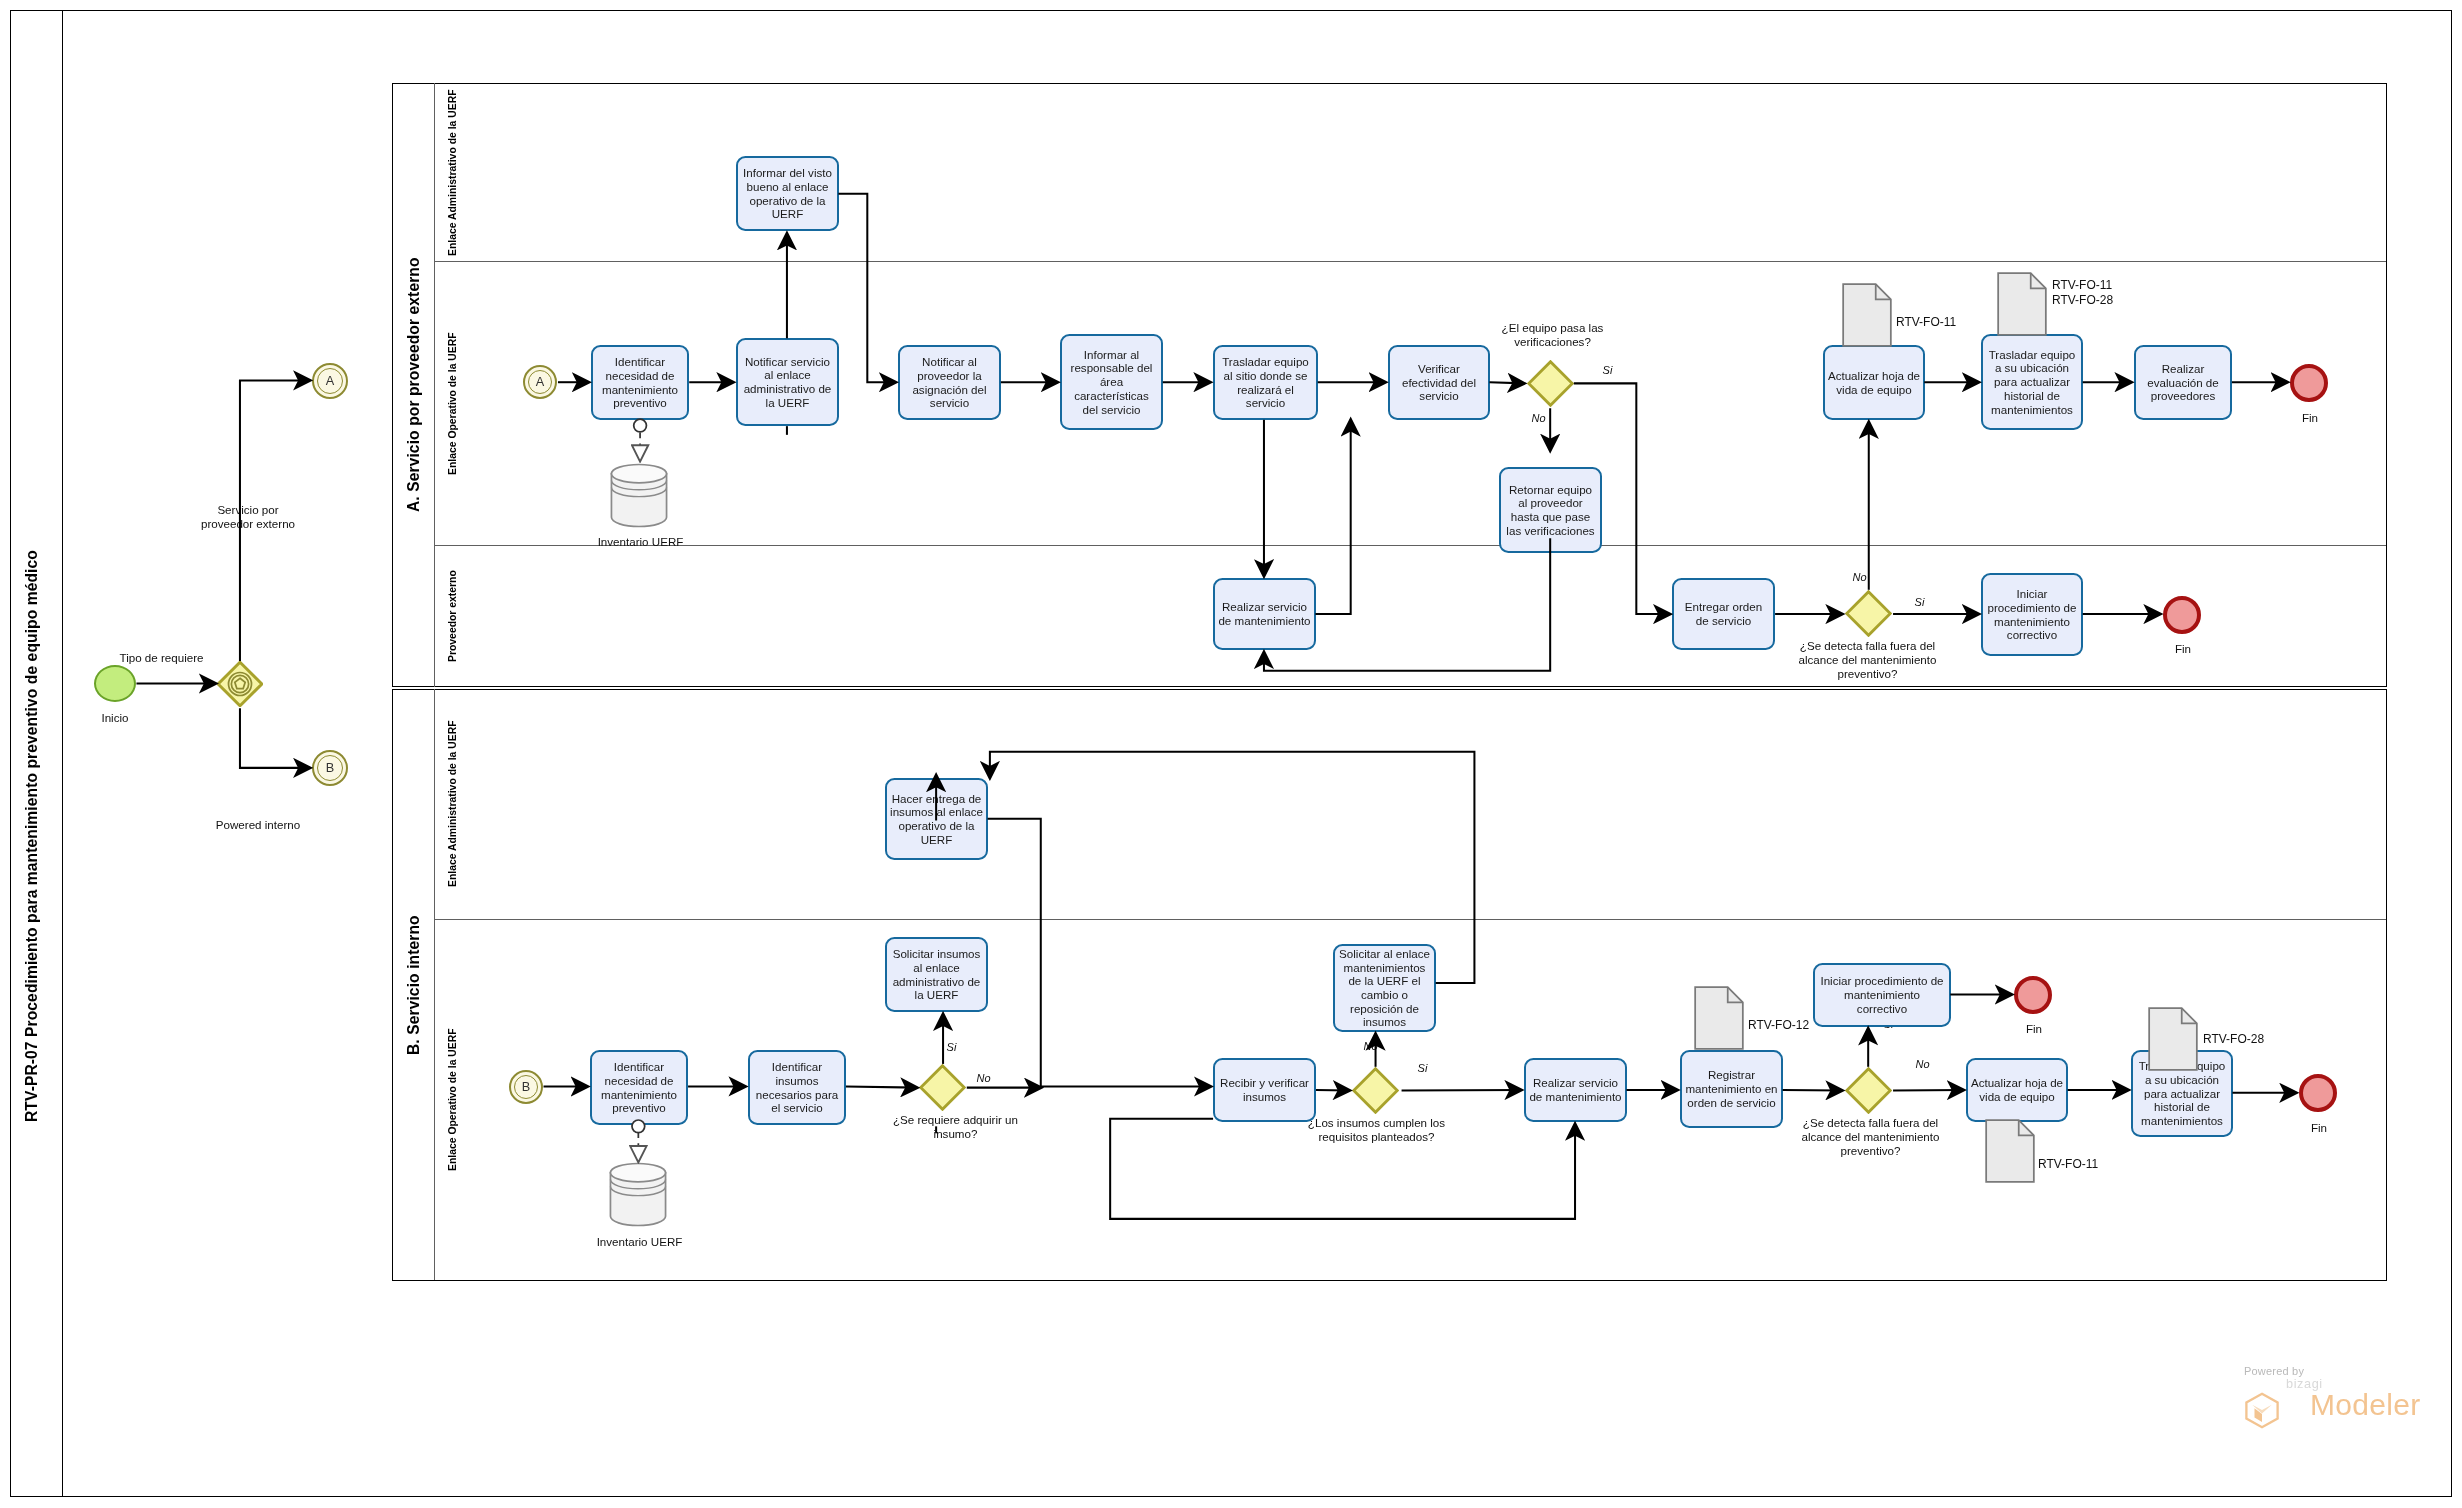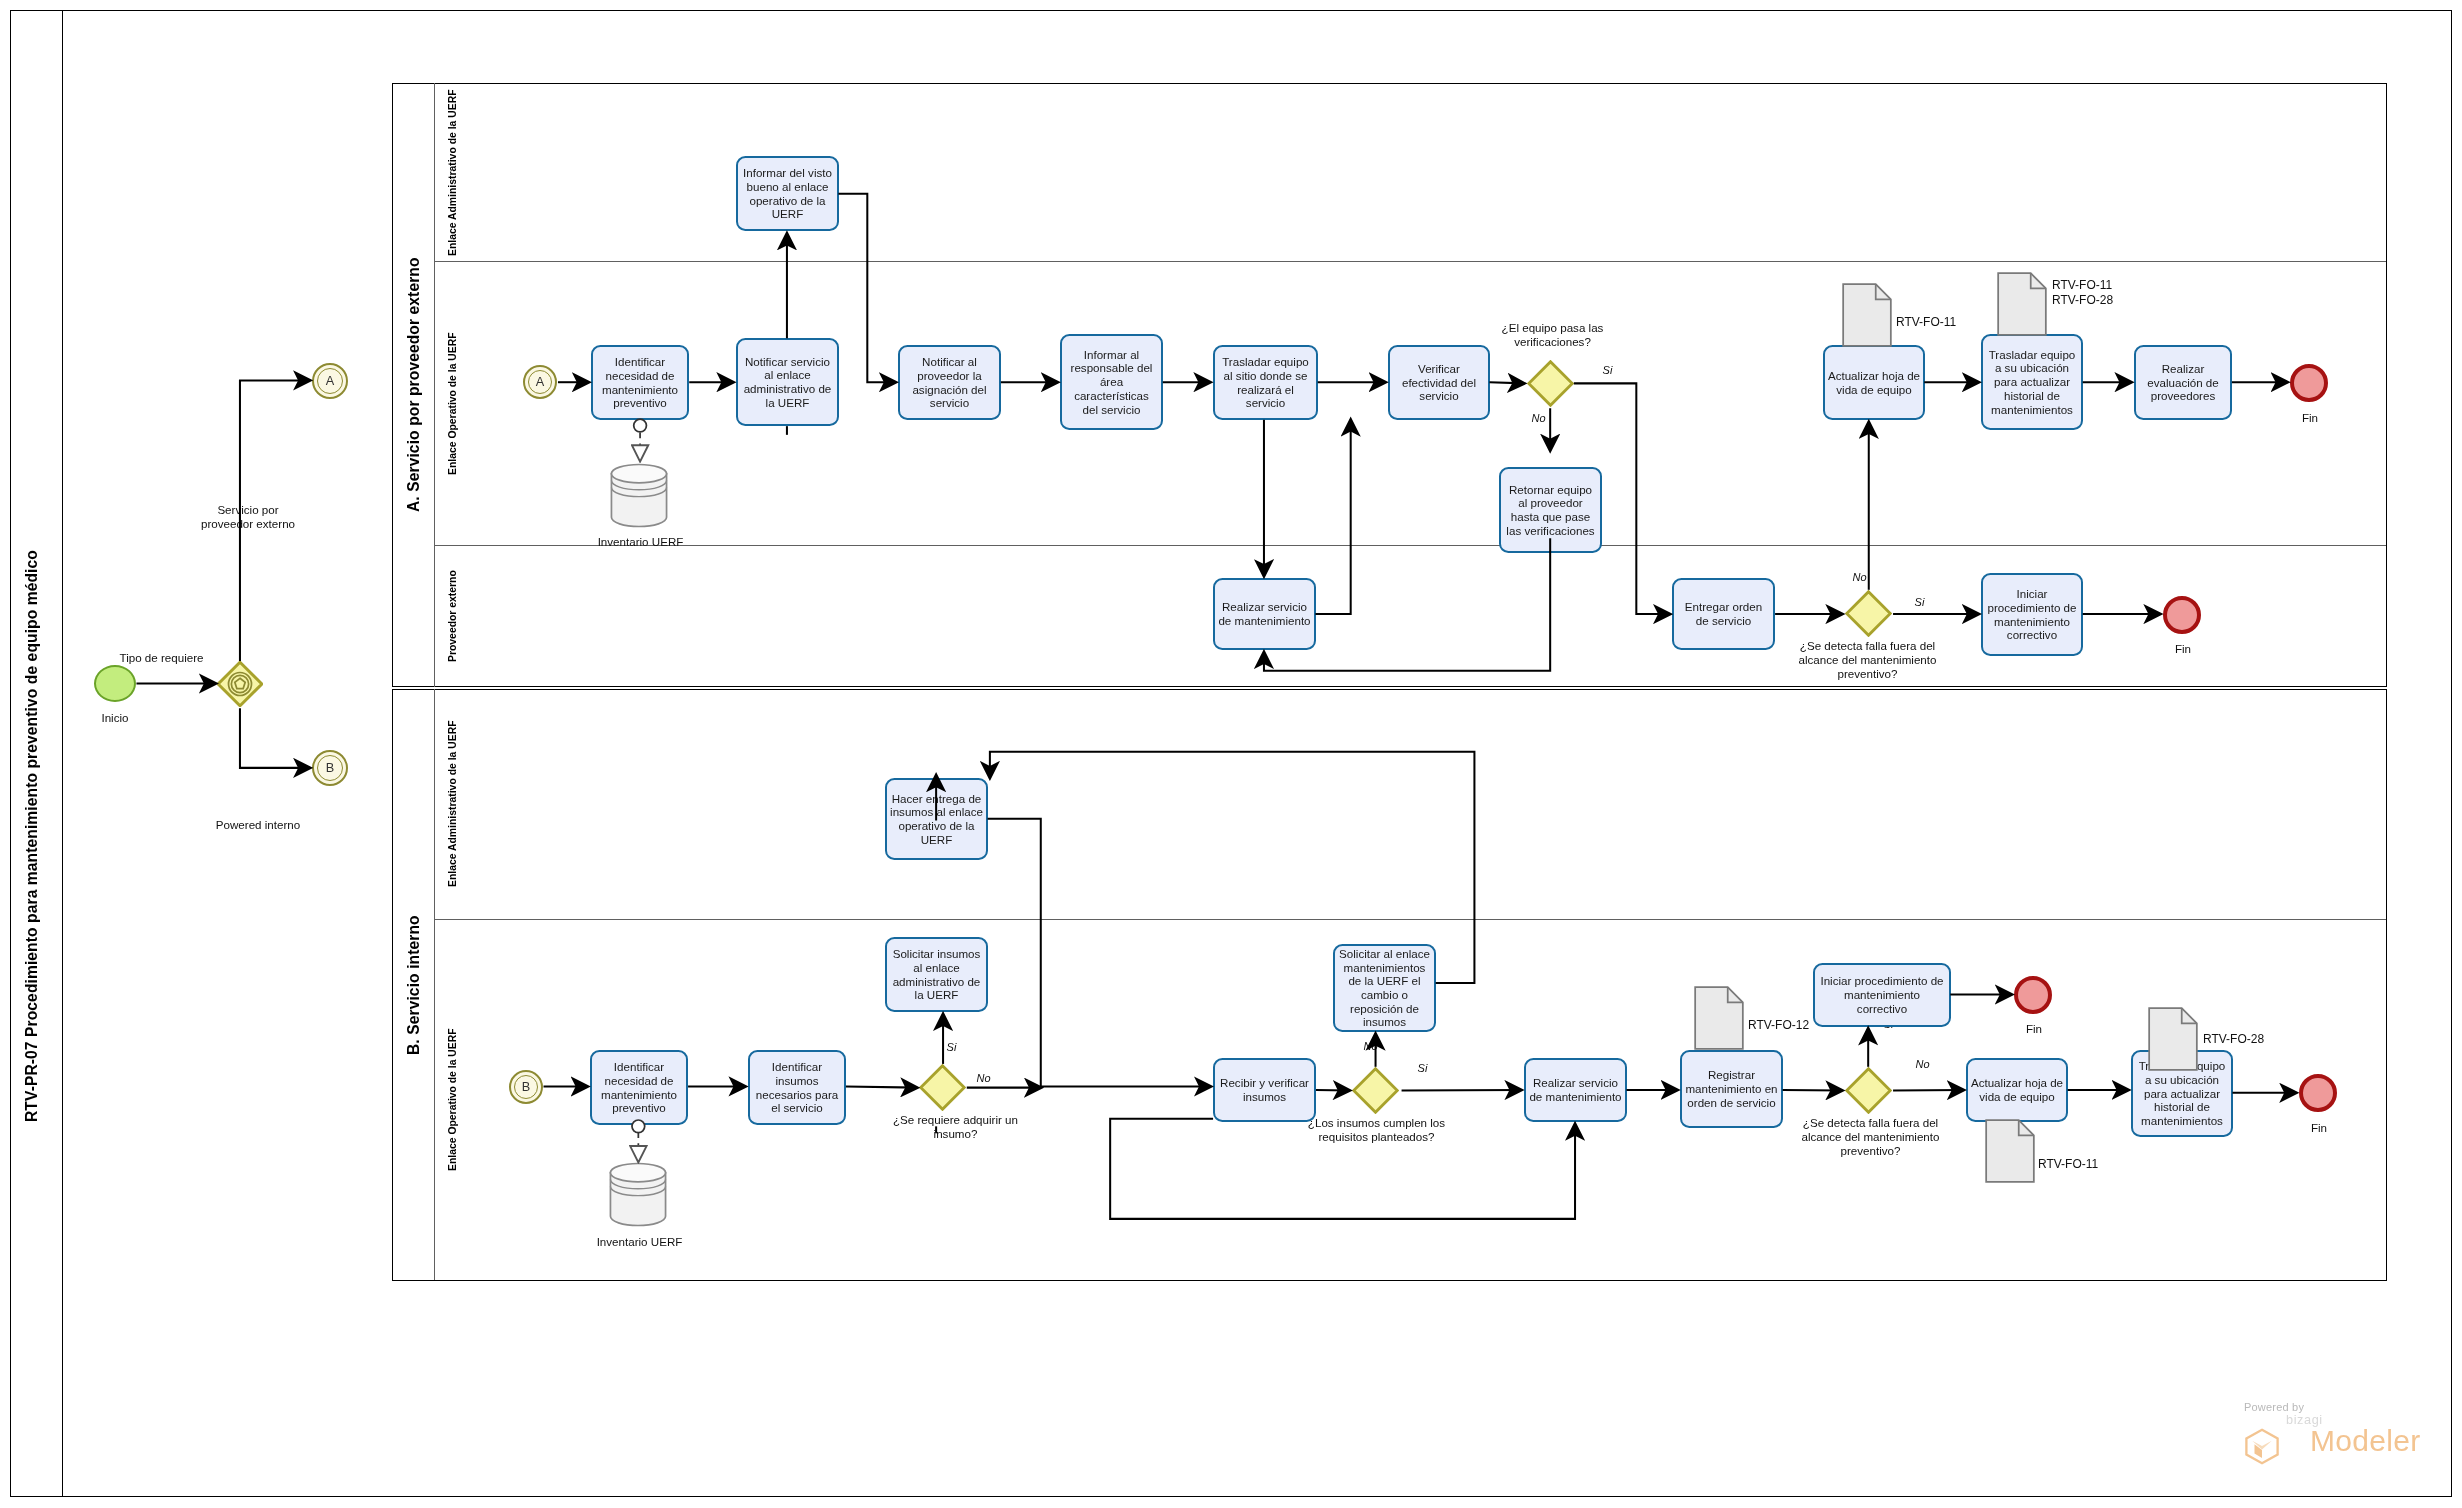--- a/index.html
+++ b/index.html
@@ -42,21 +42,21 @@
   .docname{position:absolute;font-size:12px;line-height:1.25;color:#111;white-space:pre-line;}
 
   
   .store{position:absolute;}
 
   
   #wires{position:absolute;left:0;top:0;width:2462px;height:1508px;pointer-events:none;}
 
   
   .brand{position:absolute;}
-  .brand .pb{font-size:11px;color:#b9b9b9;letter-spacing:0.2px;margin-top:36px;}
+  .brand .pb{font-size:11px;color:#b9b9b9;letter-spacing:0.2px;}
   .brand .bz{font-size:12.7px;color:#d9d9d9;letter-spacing:0.6px;}
   .brand .md{font-size:30px;color:#f3c491;letter-spacing:0.3px;line-height:.95;margin-left:24px;}
   .brand .hex{position:absolute;left:0;top:15px;}
   .doc-title{position:absolute;writing-mode:vertical-rl;transform:rotate(180deg);font-weight:bold;
       font-size:15.6px;letter-spacing:0.1px;white-space:nowrap;}
 </style>
 </head>
 <body>
 
 <div id="canvas">

